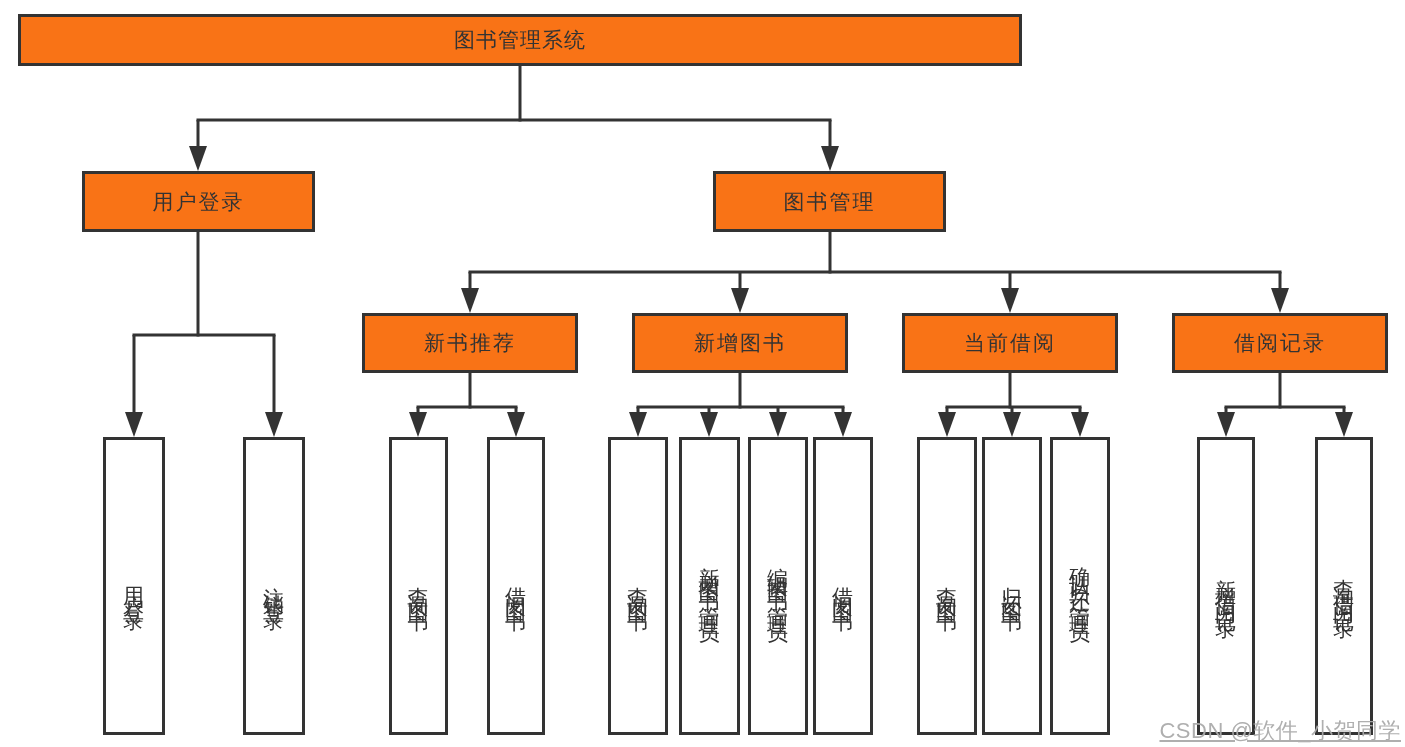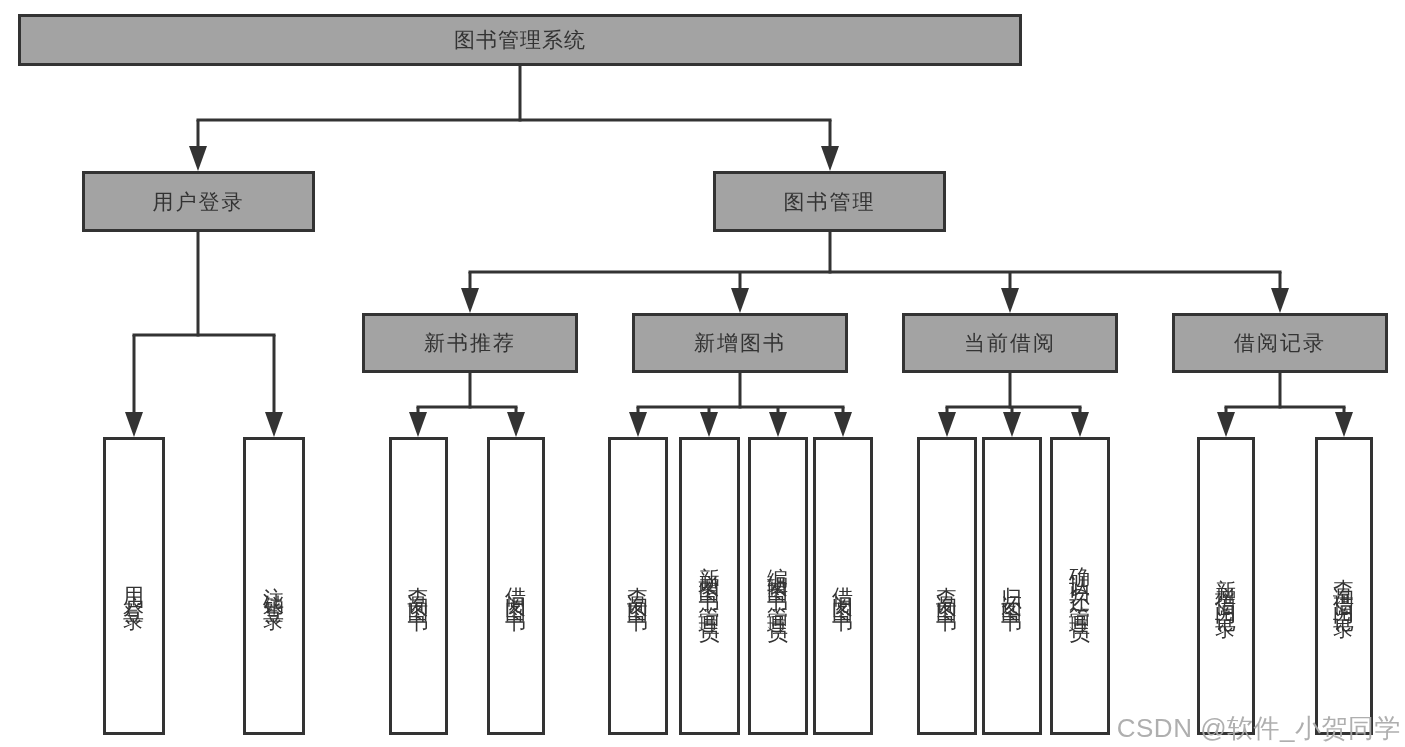--- a/index.html
+++ b/index.html
@@ -17,21 +17,21 @@
   .connectors {
     position: absolute;
     left: 0; top: 0;
     width: 1405px;
     height: 747px;
     z-index: 1;
   }
 
   .node {
     position: absolute;
-    background: #a3a3a3;
+    background: #f97316;
     border: 3px solid #333333;
     display: flex;
     align-items: center;
     justify-content: center;
     color: #333333;
     z-index: 2;
   }
 
   .node-root {
     left: 18px; top: 14px;
@@ -73,25 +73,26 @@
     line-height: 1;
     letter-spacing: 8px;
     color: #333333;
     white-space: nowrap;
   }
 
   .watermark {
     position: absolute;
     right: 4px;
     bottom: 1px;
-    font-size: 26px;
+    font-size: 22px;
     color: #ababab;
     opacity: 0.95;
     z-index: 5;
     letter-spacing: 0.5px;
+    text-decoration: underline;
   }
 </style>
 </head>
 <body>
 
 <div class="canvas">
 
   <svg class="connectors" width="1405" height="747" viewBox="0 0 1405 747" xmlns="http://www.w3.org/2000/svg">
     <g stroke="#333333" stroke-width="3" fill="#333333">
 

